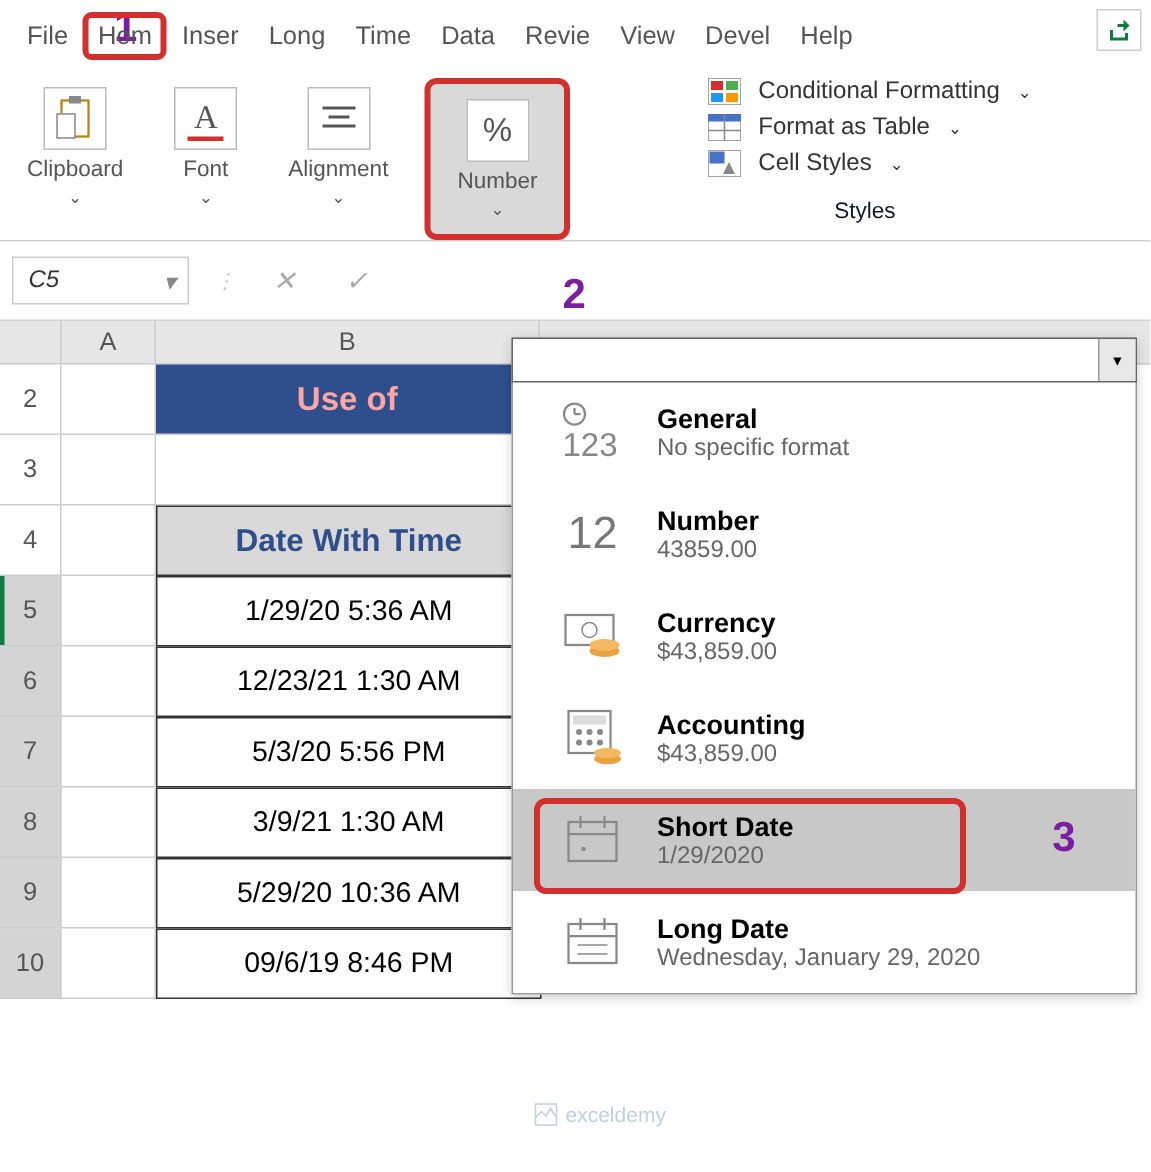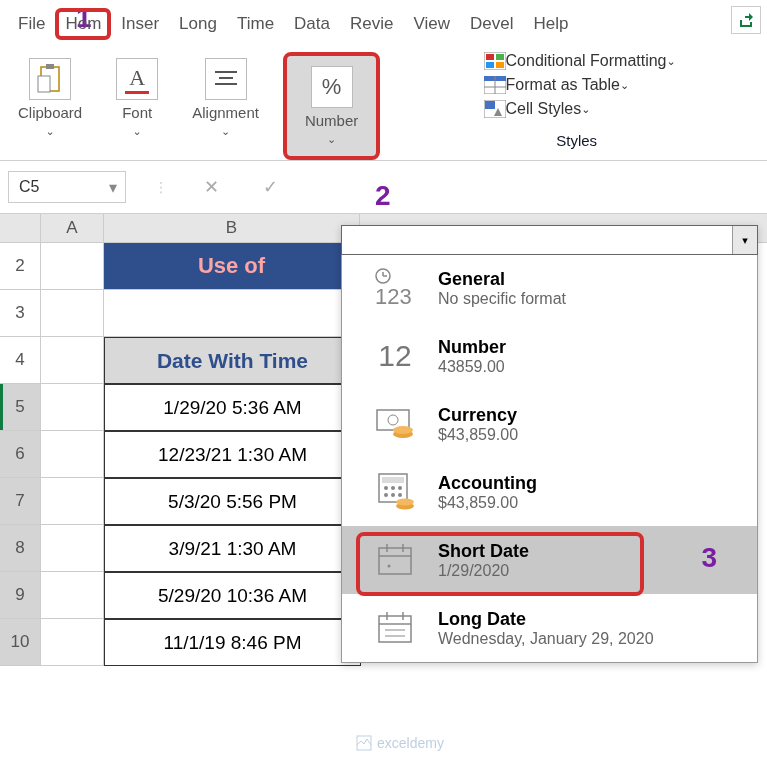--- a/index.html
+++ b/index.html
@@ -76,35 +76,36 @@
   flex-direction: column;
   align-items: flex-start;
   gap: 6px;
   font-size: 16px;
   color: #333;
   padding-left: 6px;
 }
 .styles-group .row {
   display: flex;
   align-items: center;
-  gap: 0;
+  gap: 12px;
 }
 .styles-label {
   text-align: center;
   font-size: 15px;
   color: #0f172a;
   padding: 4px 0;
 }
 .chev { font-size: 11px; }
 .namebox-row {
   display: flex;
   align-items: center;
   padding: 10px 8px;
-  gap: 28px;
+  gap: 17px;
   border-bottom: 1px solid #d0d0d0;
+  font-style: italic;
 }
 .namebox {
   border: 1px solid #ccc;
   padding: 6px 36px 6px 10px;
   font-size: 16px;
   color: #333;
   position: relative;
   width: 70px;
 }
 .namebox::after {
@@ -414,21 +415,21 @@
     <div class="cellB data-cell">3/9/21 1:30 AM</div>
   </div>
   <div class="grid-row">
     <div class="row-hdr row-sel">9</div>
     <div class="cellA"></div>
     <div class="cellB data-cell">5/29/20 10:36 AM</div>
   </div>
   <div class="grid-row">
     <div class="row-hdr row-sel">10</div>
     <div class="cellA"></div>
-    <div class="cellB data-cell">11/1/19 8:46 PM</div>
+    <div class="cellB data-cell">09/6/19 8:46 PM</div>
   </div>
 </div>
 
 <div class="dropdown">
   <div class="dd-input">
     <input value="" style="">
     <div class="dd-arrow">▾</div>
   </div>
   <div class="dd-list">
     <div class="dd-item">

